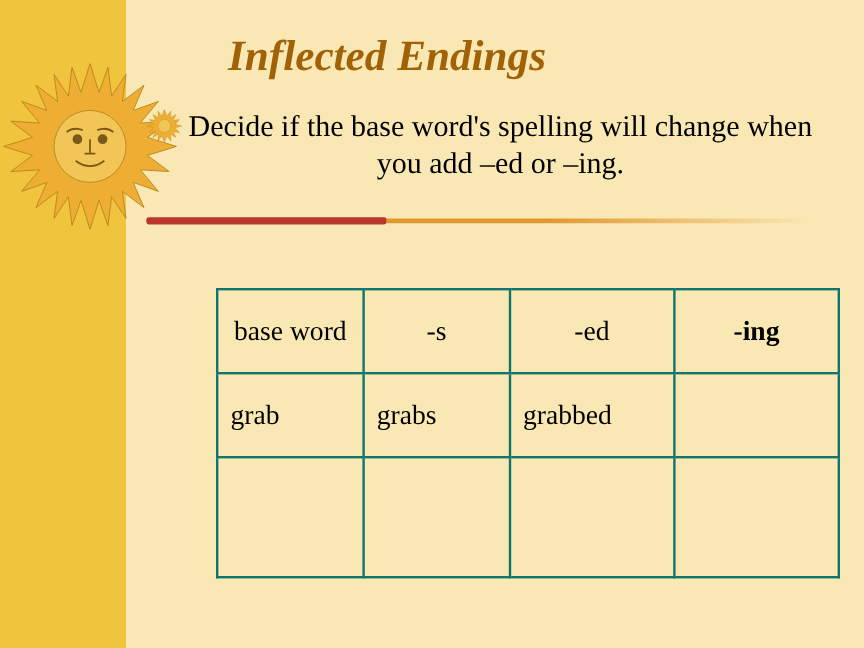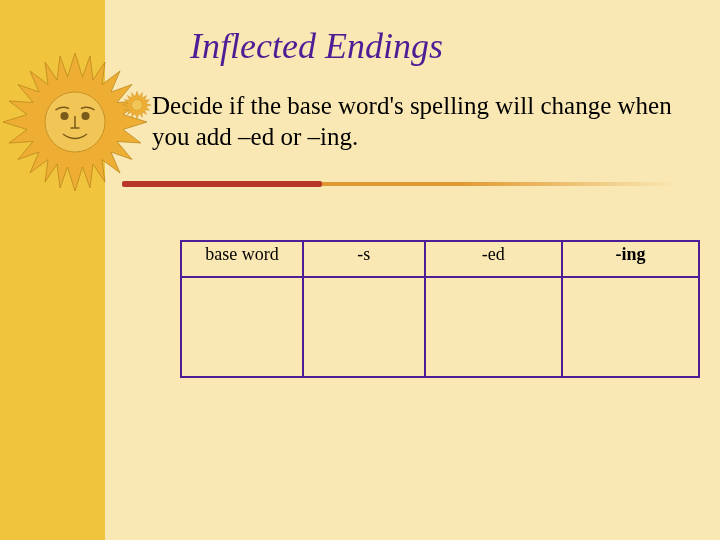--- a/index.html
+++ b/index.html
@@ -32,31 +32,32 @@
       top: 90px;
       width: 30px;
       height: 30px;
     }
     .title {
       position: absolute;
       left: 190px;
       top: 25px;
       font-size: 36px;
       font-style: italic;
-      font-weight: normal;
-      color: #4c1d95;
+      font-weight: bold;
+      color: #a16207;
     }
     .subtitle {
       position: absolute;
       left: 152px;
       top: 90px;
       width: 530px;
       font-size: 25px;
       color: #000;
       line-height: 1.25;
+      text-align: center;
     }
     .divider-wrap {
       position: absolute;
       left: 122px;
       top: 182px;
       width: 555px;
       height: 14px;
     }
     .divider-line {
       width: 100%;
@@ -77,23 +78,23 @@
       position: absolute;
       left: 180px;
       top: 240px;
       width: 520px;
     }
     table {
       border-collapse: collapse;
       width: 100%;
     }
     td, th {
-      border: 2px solid #4c1d95;
-      padding: 2px 10px;
-      font-size: 18px;
+      border: 2px solid #0f766e;
+      padding: 21px 10px;
+      font-size: 23px;
       vertical-align: top;
       height: 36px;
     }
     th {
       font-weight: normal;
       text-align: center;
       line-height: 1.15;
     }
     th.baseword {
       width: 120px;
@@ -146,20 +147,26 @@
 
 <div class="table-wrap">
   <table>
     <tbody>
         <tr>
       <th class="baseword">base word</th>
       <th class="col-s">-s</th>
       <th class="col-ed">-ed</th>
       <th class="col-ing">-ing</th>
     </tr>
+    <tr>
+      <td>grab</td>
+      <td>grabs</td>
+      <td>grabbed</td>
+      <td></td>
+    </tr>
     <tr class="padrow">
       <td></td>
       <td></td>
       <td></td>
       <td></td>
     </tr>
   </tbody>
     </table>
 </div>
 

